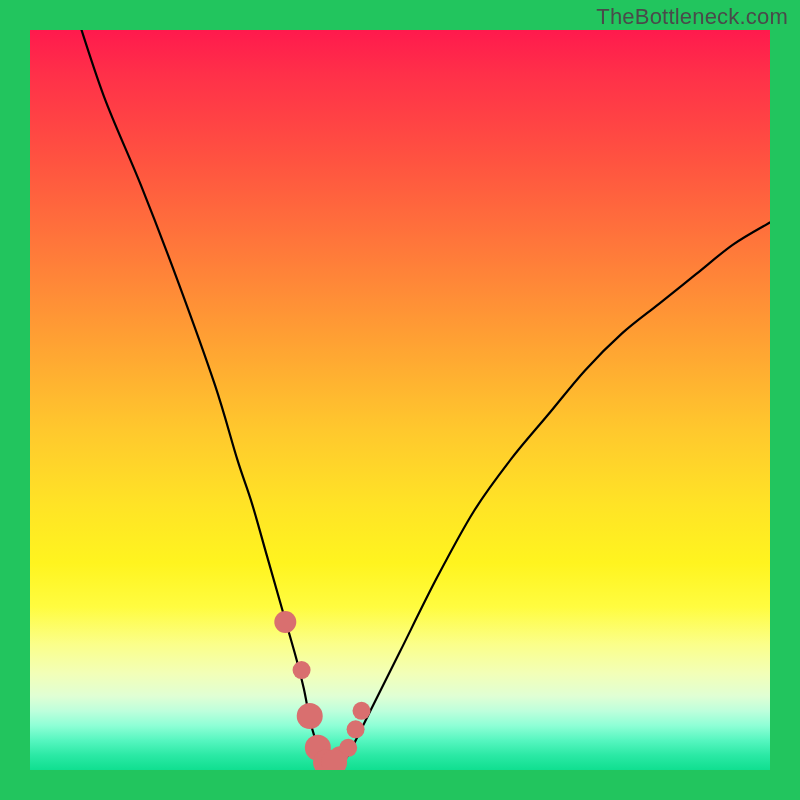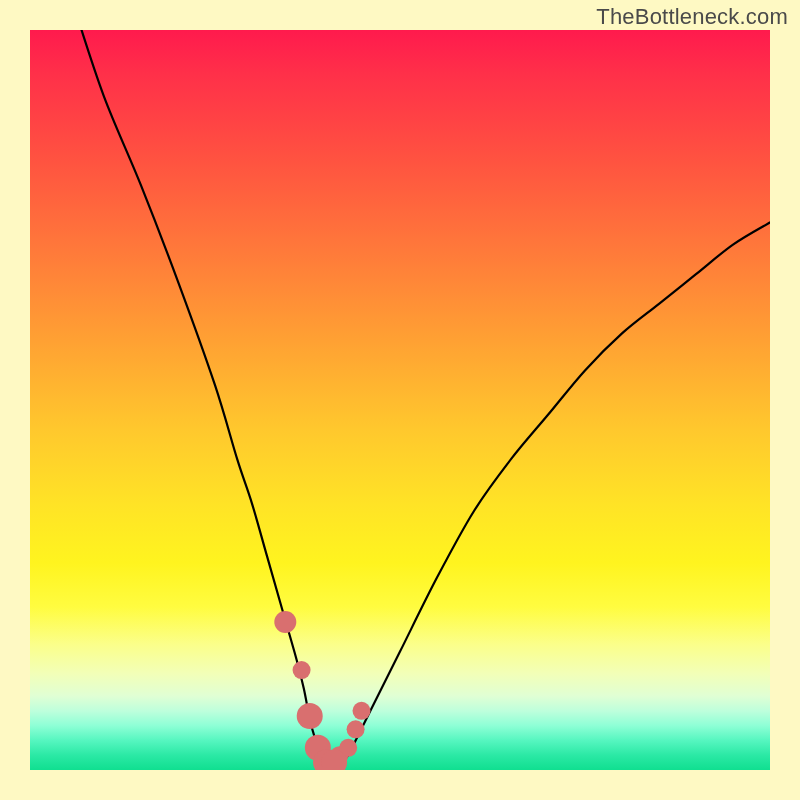--- a/index.html
+++ b/index.html
@@ -7,21 +7,21 @@
     padding: 0;
     width: 800px;
     height: 800px;
     background: #000;
     font-family: Arial, Helvetica, sans-serif;
     overflow: hidden;
   }
   .frame {
     position: absolute;
     inset: 0;
-    background: #fef9c3;
+    background: #22c55e;
   }
   .watermark {
     position: absolute;
     top: 4px;
     right: 12px;
     color: #4a4a4a;
     font-size: 22px;
     font-weight: 500;
     letter-spacing: 0.2px;
     z-index: 10;

